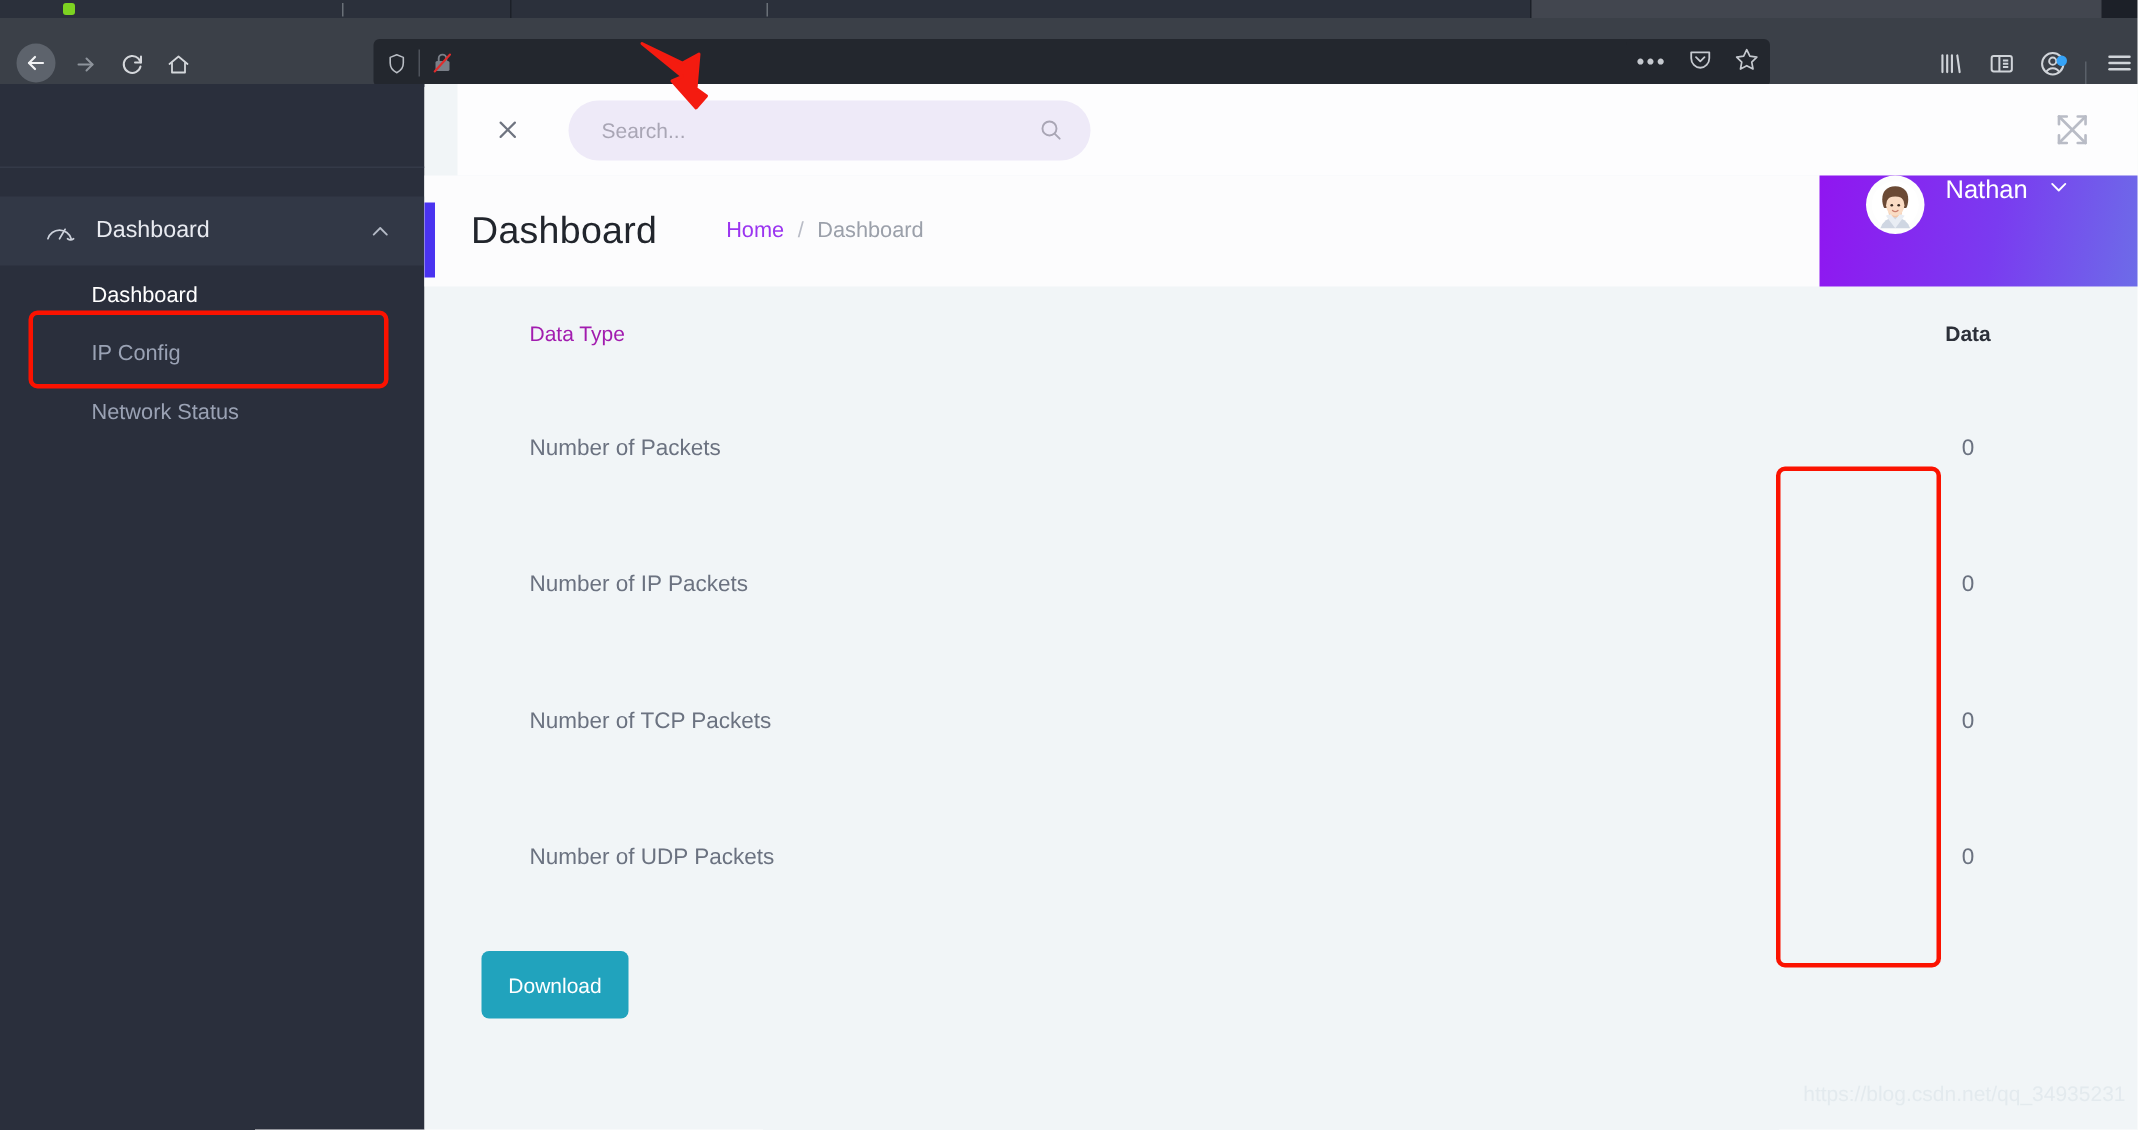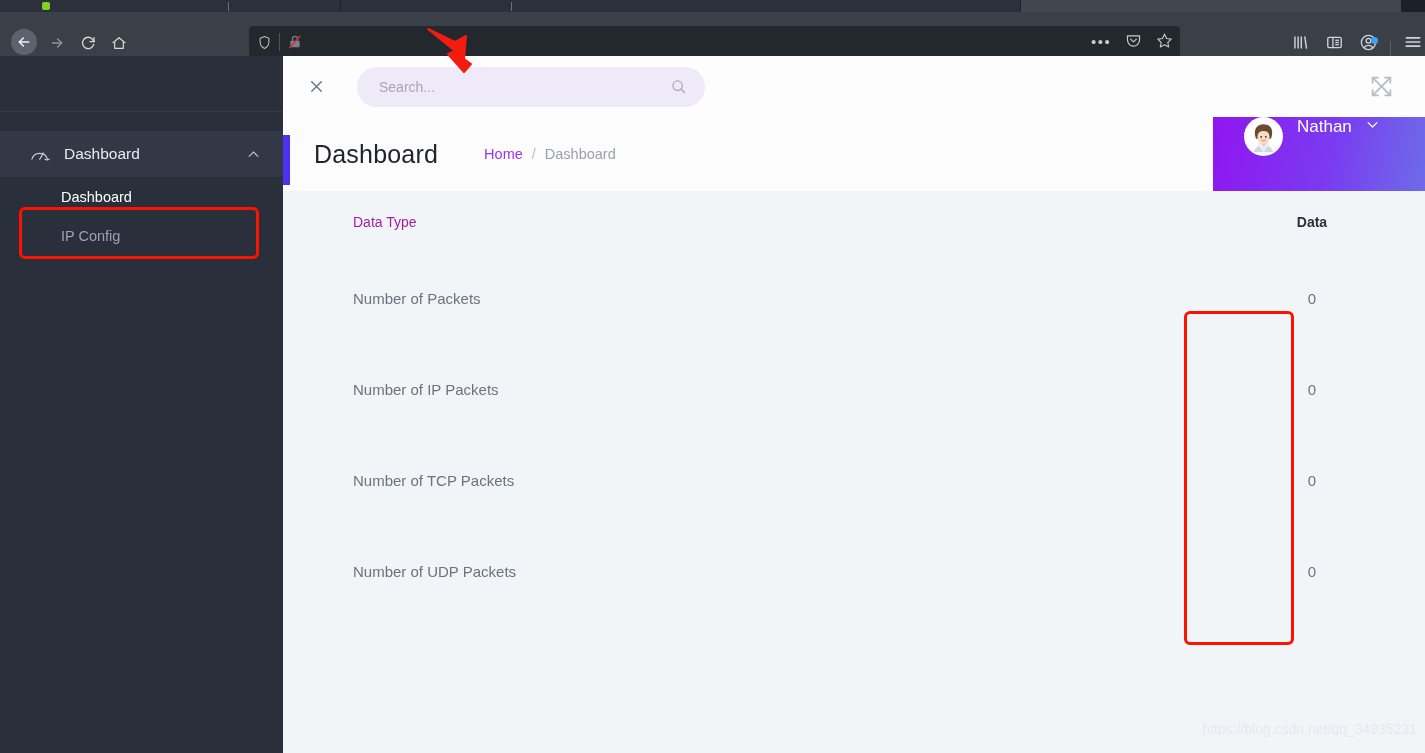--- a/index.html
+++ b/index.html
@@ -119,21 +119,21 @@
 
   #red-arrow { position: absolute; left: 424px; top: 26px; }
 
   
   #app-main {
     position: absolute; left: 283px; top: 56px; width: 1142px; height: 697px;
     background: #f1f5f7;
   }
   #app-topbar {
     height: 61px; background: #fdfdfe;
-    display: flex; align-items: center; padding-left: 16px;
+    display: flex; align-items: center; padding-left: 16px; margin-left: 22px;
   }
   #search-close-btn {
     width: 34px; height: 34px; border-radius: 50%;
     display: flex; align-items: center; justify-content: center;
     color: #6f7480; cursor: pointer;
   }
   #search-box {
     margin-left: 24px; width: 348px; height: 40px;
     background: #eeeaf8; border-radius: 20px;
     display: flex; align-items: center; padding: 0 18px 0 22px;
@@ -345,20 +345,23 @@
 
   <div class="nav-item active">
     <span>Dashboard</span>
   </div>
 
 
   <div class="nav-item">
     <span>IP Config</span>
   </div>
 
+  <div class="nav-item">
+    <span>Network Status</span>
+  </div>
 </div>
 
 <div id="app-main">
 
   <div id="app-topbar">
     <span id="search-close-btn">
       <svg width="19" height="19" viewBox="0 0 24 24" stroke="currentColor" stroke-width="1.8" stroke-linecap="round">
         <line x1="6" y1="6" x2="18" y2="18"></line>
         <line x1="18" y1="6" x2="6" y2="18"></line>
       </svg>
@@ -433,20 +436,21 @@
       </div>
       <div class="trow">
         <div class="col-type">Number of TCP Packets</div>
         <div class="col-val">0</div>
       </div>
       <div class="trow">
         <div class="col-type">Number of UDP Packets</div>
         <div class="col-val">0</div>
       </div>
 
+      <button id="download-button">Download</button>
     </div>
 
     <div id="watermark">https://blog.csdn.net/qq_34935231</div>
   </div>
 </div>
 
 <div class="annot-box" id="annot-sidebar"></div>
 <div class="annot-box" id="annot-values"></div>
 
 <svg id="red-arrow" width="70" height="48" viewBox="0 0 70 48">

